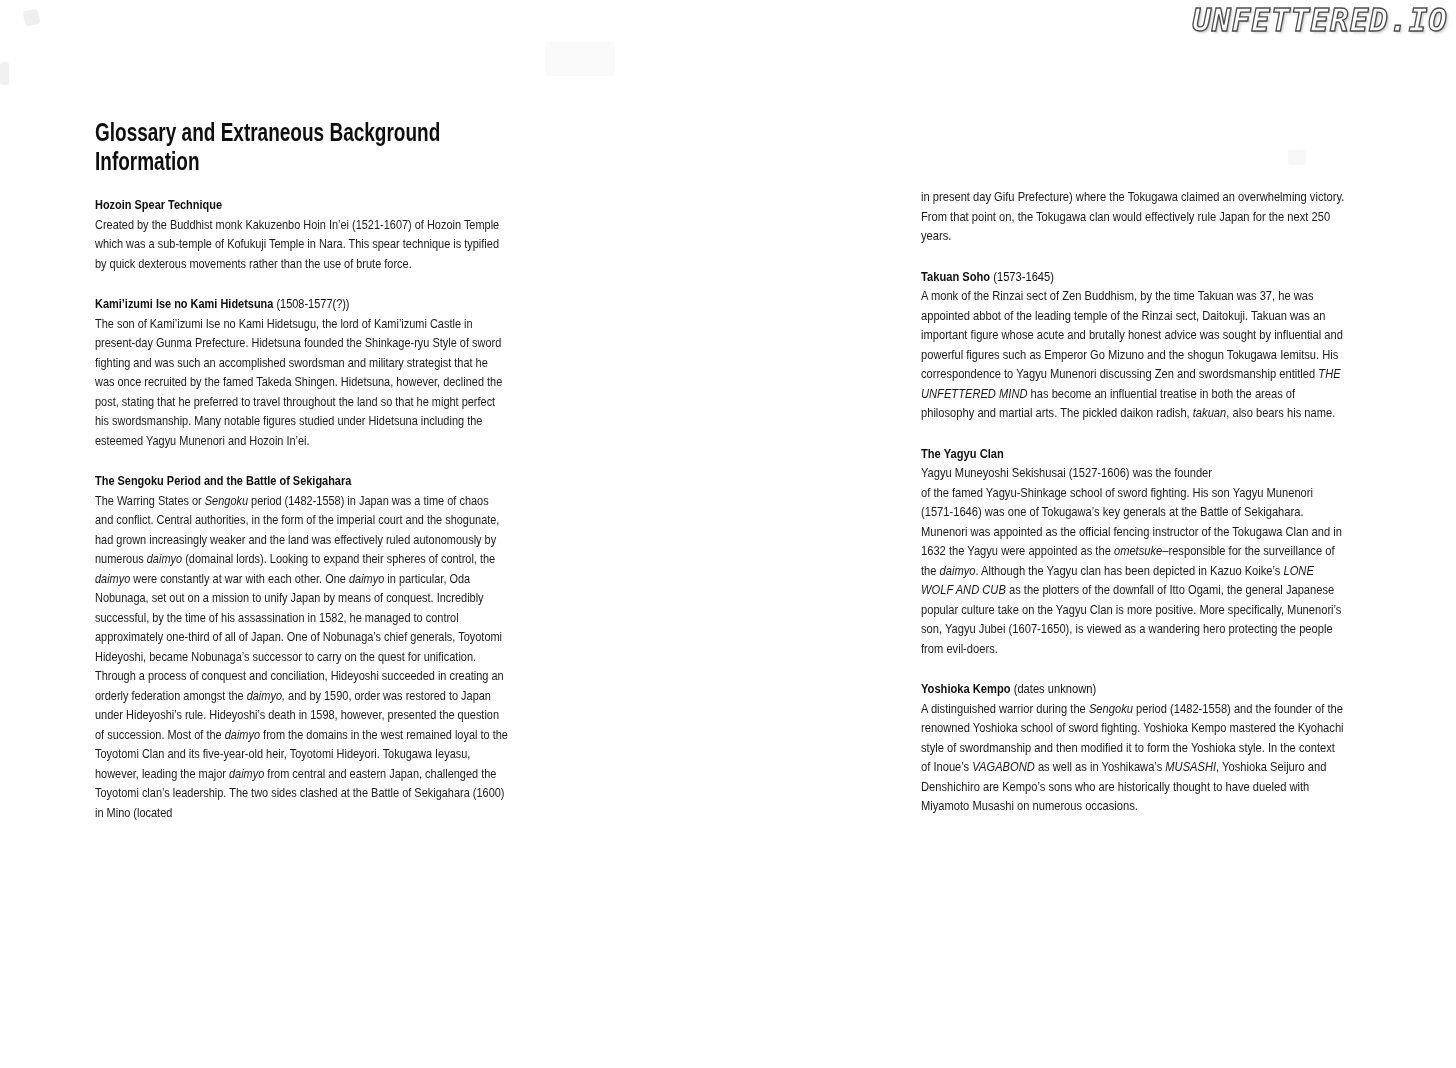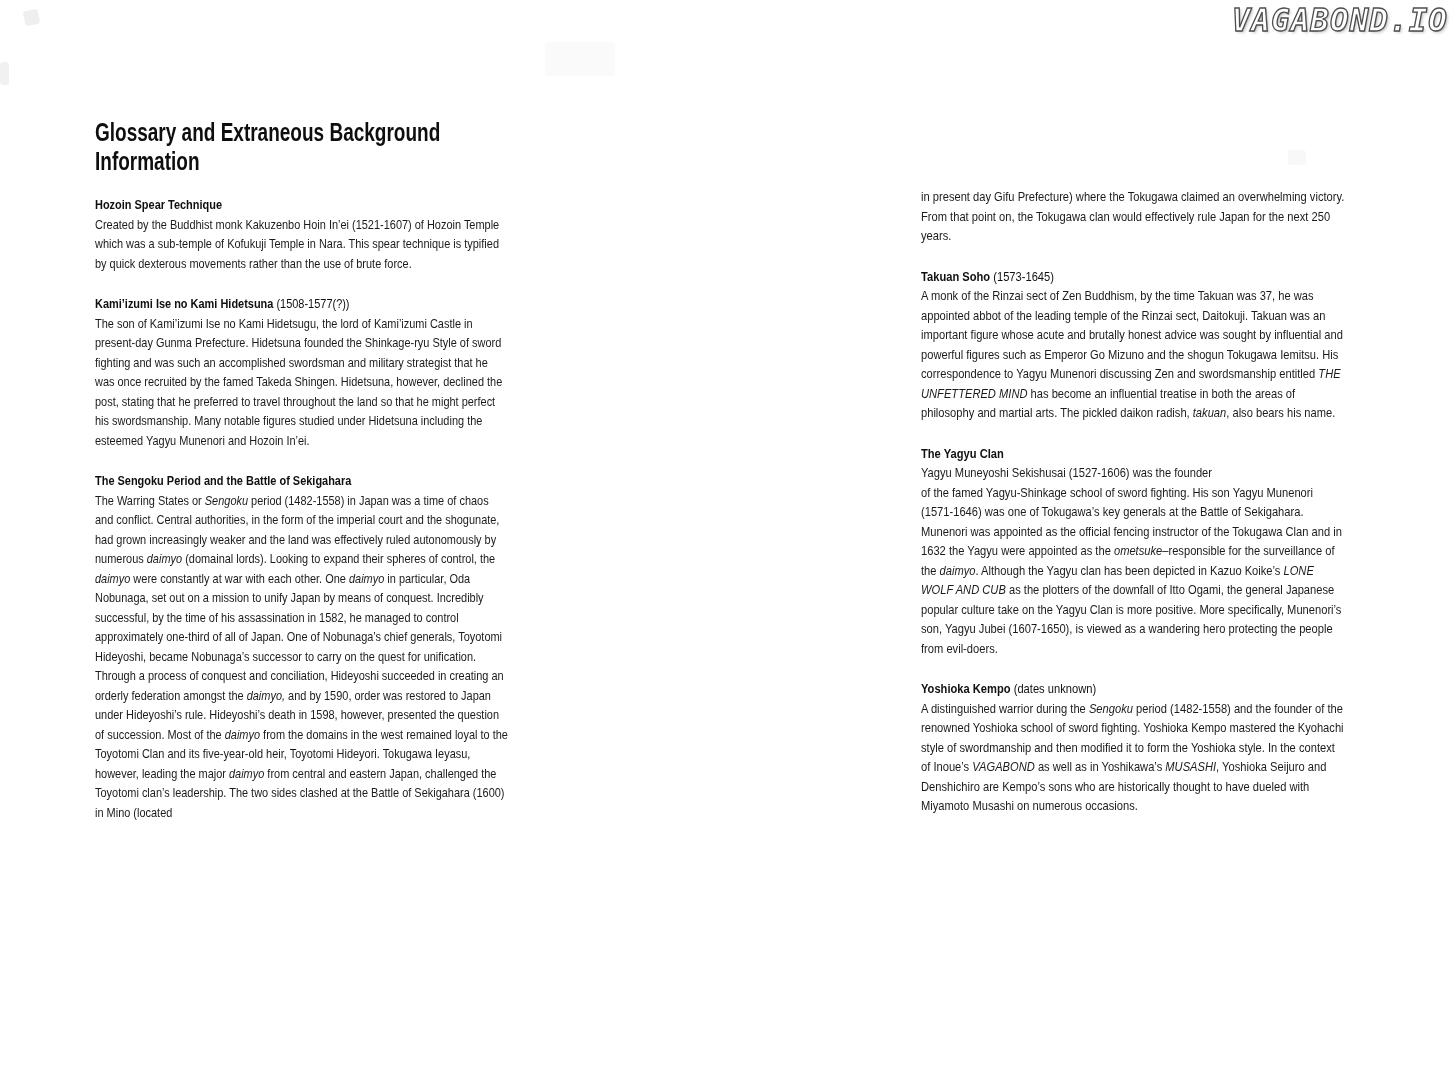--- a/index.html
+++ b/index.html
@@ -62,21 +62,21 @@
 </head>
 <body>
 
 <div class="page">
 
   <div class="smudge smudge-1"></div>
   <div class="smudge smudge-2"></div>
   <div class="smudge smudge-3"></div>
   <div class="smudge smudge-4"></div>
 
-  <div class="watermark">VAGABOND.IO</div>
+  <div class="watermark">UNFETTERED.IO</div>
 
   <div class="page-title">Glossary and Extraneous Background Information</div>
 
   <div class="col col-left">
     <div class="sect first">
       <div class="head"><span>Hozoin Spear Technique</span><span class="dates"></span></div>
       <p class="body"><span>Created by the Buddhist monk Kakuzenbo Hoin In’ei (1521-1607) of Hozoin Temple which was a sub-temple of Kofukuji Temple in Nara. This spear technique is typified by quick dexterous movements rather than the use of brute force.</span></p>
     </div>
     <div class="sect">
       <div class="head"><span>Kami’izumi Ise no Kami Hidetsuna</span><span class="dates"> (1508-1577(?))</span></div>

